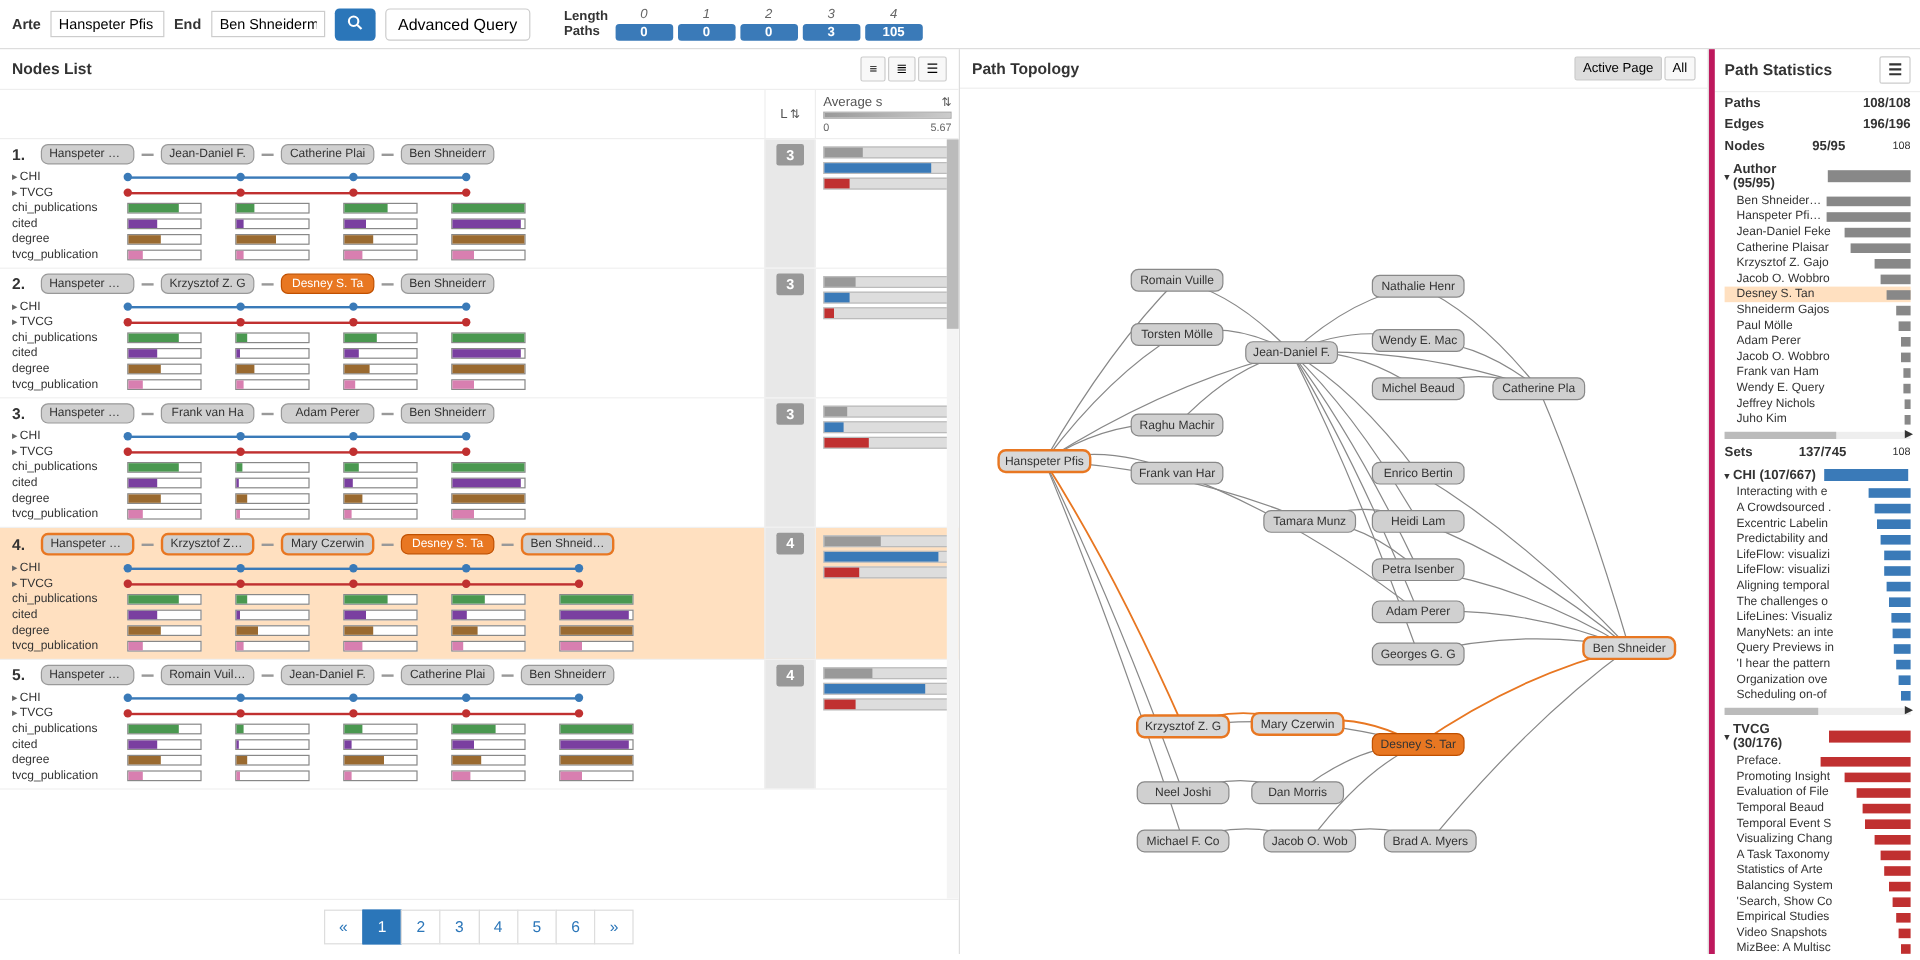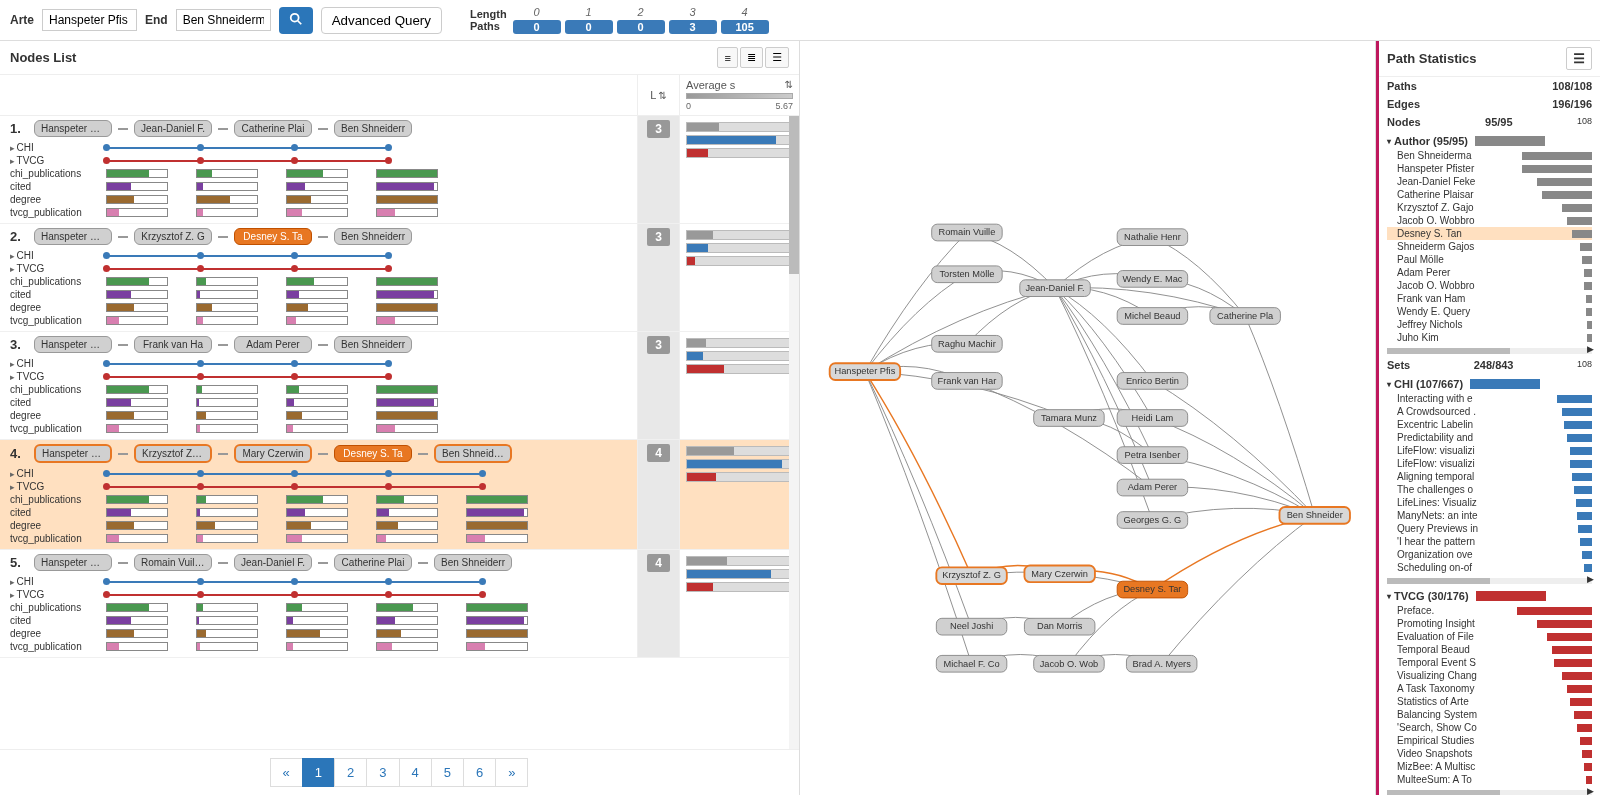--- a/index.html
+++ b/index.html
@@ -59,21 +59,21 @@
 
 .topology{flex:1;position:relative}
 .topo-svg{width:100%;height:100%}
 .topo-node{fill:#d0d0d0;stroke:#888;rx:6}
 .topo-node.hl{fill:#e87722;stroke:#c05000}
 .topo-node.hlb{fill:#d8d8d8;stroke:#e87722;stroke-width:2}
 .topo-txt{font-size:10px;fill:#333;text-anchor:middle}
 .topo-edge{fill:none;stroke:#888;stroke-width:1}
 .topo-edge.hl{stroke:#e87722;stroke-width:1.5}
 
-.stats{width:224px;border-left:3px solid #be185d;overflow-y:auto;font-size:11px}
+.stats{width:176px;border-left:5px solid #be185d;overflow-y:auto;font-size:11px}
 .stats-hdr{display:flex;justify-content:space-between;align-items:center;padding:6px 8px;font-weight:bold;font-size:13px;border-bottom:1px solid #eee}
 .menu-icon{border:1px solid #ccc;padding:3px 6px;cursor:pointer;border-radius:2px}
 .stat-row{display:flex;justify-content:space-between;padding:3px 8px;font-weight:bold}
 .stat-sec{padding:2px 8px}
 .stat-sec-hdr{font-weight:bold;display:flex;align-items:center;gap:3px;padding:2px 0}
 .stat-item{display:flex;align-items:center;gap:4px;padding:1px 0 1px 10px}
 .stat-item.hl{background:#ffe0c0}
 .stat-item .nm{flex:1;white-space:nowrap;overflow:hidden;text-overflow:ellipsis;font-size:10px}
 .stat-item .bar{height:8px;background:#888}
 .sec-blue .bar{background:#3a7ab8}
@@ -771,20 +771,27 @@
         <button>2</button>
         <button>3</button>
         <button>4</button>
         <button>5</button>
         <button>6</button>
         <button>»</button>
       </div>
   </div>
 
   <div class="panel topology">
+    <div class="panel-hdr">
+      <span>Path Topology</span>
+      <div class="icons">
+        <button class="small-btn active">Active Page</button>
+        <button class="small-btn">All</button>
+      </div>
+    </div>
     <svg class="topo-svg" id="topo-svg" viewBox="0 0 620 700">
         <path d="M 70 300 Q 125 205 180 150" class="topo-edge"></path>
         <path d="M 70 300 Q 125 227.5 180 195" class="topo-edge"></path>
         <path d="M 70 300 Q 172.5 235 275 210" class="topo-edge"></path>
         <path d="M 70 300 Q 125 265 180 270" class="topo-edge"></path>
         <path d="M 70 300 Q 125 285 180 310" class="topo-edge"></path>
         <path d="M 70 300 Q 180 305 290 350" class="topo-edge"></path>
         <path d="M 70 300 Q 127.5 390 185 520" class="topo-edge hl"></path>
         <path d="M 70 300 Q 127.5 417.5 185 575" class="topo-edge"></path>
         <path d="M 70 300 Q 127.5 437.5 185 615" class="topo-edge"></path>
@@ -1005,21 +1012,21 @@
           <div class="nm">Juho Kim</div>
           <div class="bar" style="width: 5px;"></div>
         </div>
       </div>
     <div class="stat-scroll">
         <div class="th" style="left:0;width:60%"></div>
         <span style="position:absolute;right:-2px;top:-4px;font-size:9px">▶</span>
       </div>
     <div class="stat-row">
         <span>Sets</span>
-        <span>248/843</span>
+        <span>137/745</span>
         <span style="font-size:9px;font-weight:normal">108</span>
       </div>
     <div class="stat-sec sec-blue" id="sec-chi">
         <div class="stat-sec-hdr"><span class="tri">▾</span>CHI (107/667)<div class="hbar" style="width: 70px; background: rgb(58, 122, 184);"></div></div>
         <div class="stat-item">
           <div class="nm">Interacting with e</div>
           <div class="bar" style="width: 35px;"></div>
         </div>
         <div class="stat-item">
           <div class="nm">A Crowdsourced .</div>

